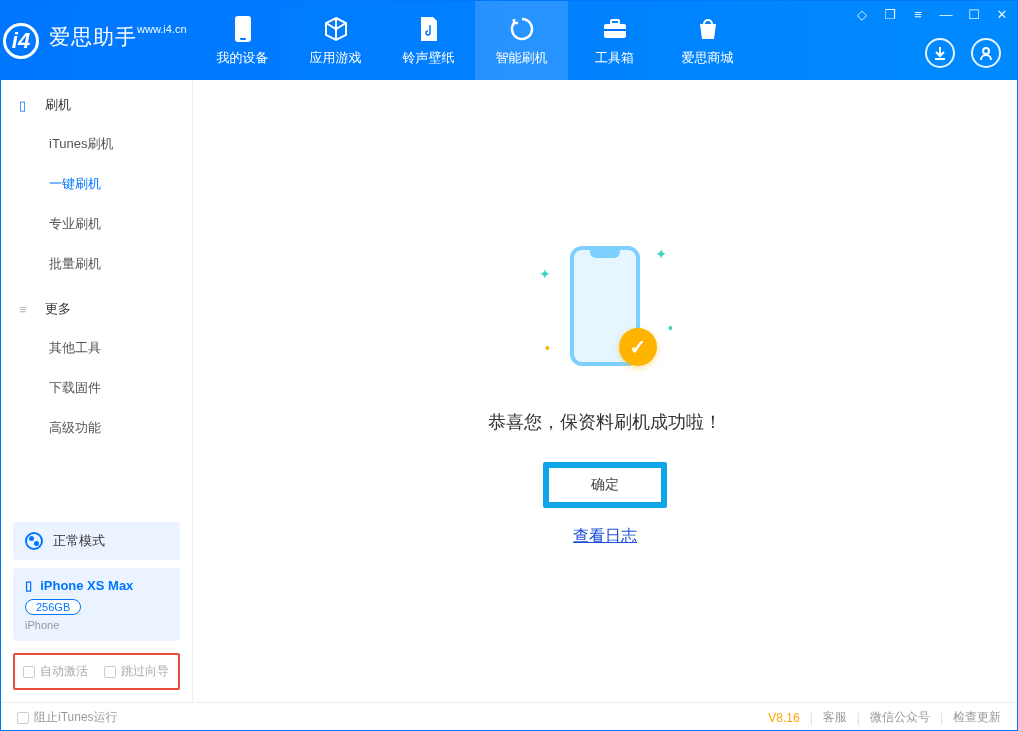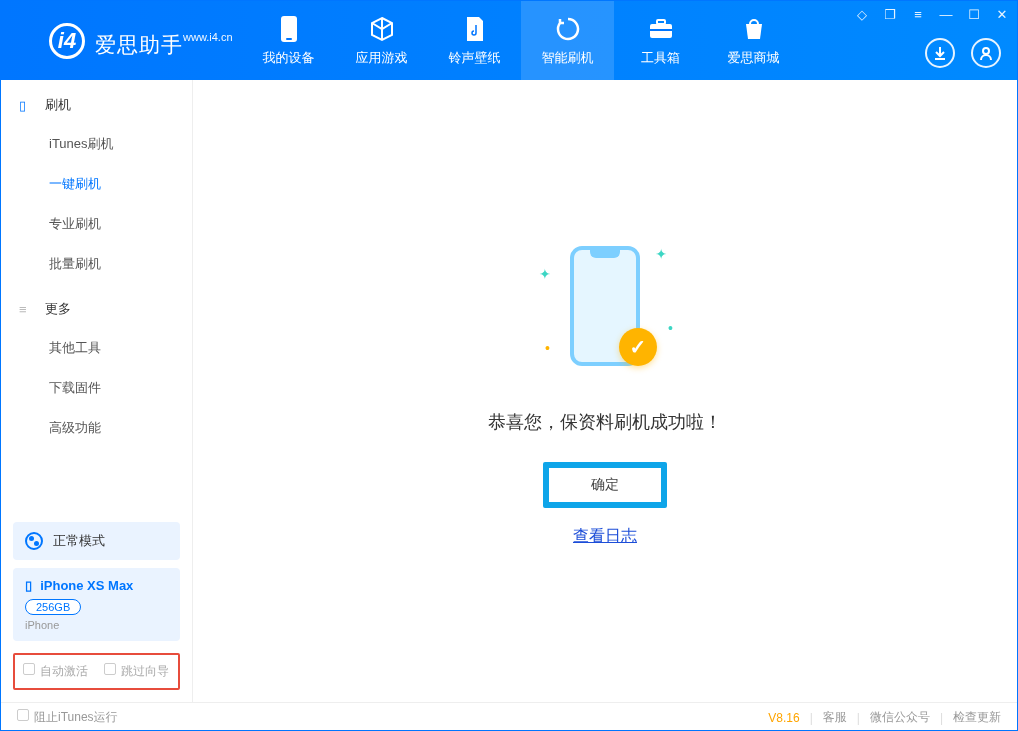--- a/index.html
+++ b/index.html
@@ -1,20 +1,20 @@
 <!DOCTYPE html>
 <html><head>
 <meta charset="utf-8">
 <style>
 * { margin: 0; padding: 0; box-sizing: border-box; font-family: "Microsoft YaHei", "PingFang SC", sans-serif; }
 body { background: #fff; width: 1018px; height: 731px; overflow: hidden; border: 1px solid #0076ff; }
 
 
 .header { height: 79px; background: linear-gradient(90deg, #0076ff, #008aff); display: flex; align-items: center; color: #fff; position: relative; }
-.logo-area { display: flex; align-items: flex-end; padding: 0 2px; min-width: 195px; margin-left: 46px; }
+.logo-area { display: flex; align-items: flex-start; padding: 0 2px; min-width: 195px; }
 .logo-circle { width: 36px; height: 36px; border: 3px solid #fff; border-radius: 50%; display: flex; align-items: center; justify-content: center; font-weight: bold; font-size: 22px; font-style: italic; margin-right: 10px; }
 .logo-text { display: flex; flex-direction: row; }
 .logo-title { font-size: 21px; font-weight: 500; letter-spacing: 1px; }
 .logo-sub { font-size: 11px; opacity: 0.95; }
 
 .tabs { display: flex; height: 100%; }
 .tab { width: 93px; height: 100%; display: flex; flex-direction: column; align-items: center; justify-content: center; cursor: pointer; font-size: 13px; }
 .tab.active { background: rgba(255,255,255,0.15); }
 .tab .tab-icon { width: 28px; height: 28px; margin-bottom: 6px; display: flex; align-items: center; justify-content: center; }
 
@@ -37,21 +37,21 @@
 .mode-icon::before, .mode-icon::after { content: ''; position: absolute; background: #0076ff; border-radius: 50%; }
 .mode-icon::before { width: 5px; height: 5px; top: 2px; left: 2px; }
 .mode-icon::after { width: 5px; height: 5px; bottom: 2px; right: 2px; }
 
 .device-box { margin: 4px 12px 12px; background: #eaf3ff; border-radius: 4px; padding: 10px 12px; }
 .device-name-row { display: flex; align-items: center; color: #0076ff; font-weight: 600; font-size: 13px; margin-bottom: 6px; }
 .device-badge { display: inline-block; border: 1px solid #0076ff; color: #0076ff; font-size: 11px; border-radius: 10px; padding: 1px 10px; background: #fff; margin-bottom: 4px; }
 .device-type { font-size: 11px; color: #999; }
 
 .checkbox-row { margin: 0 12px 12px; border: 2px solid #e74c3c; border-radius: 2px; padding: 8px 8px; display: flex; gap: 16px; font-size: 12px; color: #aaa; }
-.cbx { display: flex; gap: 5px; cursor: pointer; }
+.cbx { display: flex; align-items: center; gap: 5px; cursor: pointer; }
 .cbx-box { width: 12px; height: 12px; border: 1px solid #ccc; border-radius: 2px; }
 
 
 .main { flex: 1; display: flex; flex-direction: column; align-items: center; justify-content: center; }
 .success-illustration { position: relative; width: 140px; height: 150px; margin-bottom: 24px; }
 .phone { position: absolute; left: 50%; top: 10px; transform: translateX(-50%); width: 70px; height: 120px; border: 4px solid #7dcfff; border-radius: 12px; background: #e5f6ff; }
 .phone-notch { position: absolute; top: 0; left: 50%; transform: translateX(-50%); width: 30px; height: 8px; background: #7dcfff; border-radius: 0 0 6px 6px; }
 .check-badge { position: absolute; right: 18px; bottom: 20px; width: 38px; height: 38px; background: #ffb400; border-radius: 50%; display: flex; align-items: center; justify-content: center; color: #fff; font-size: 20px; font-weight: bold; box-shadow: 0 2px 6px rgba(255,180,0,0.4); }
 .sparkle { position: absolute; color: #3cd6c4; font-size: 14px; }
 .s1 { left: 4px; top: 30px; } .s2 { right: 8px; top: 10px; } .s3 { left: 10px; bottom: 30px; color: #ffb400; } .s4 { right: 2px; bottom: 50px; }

